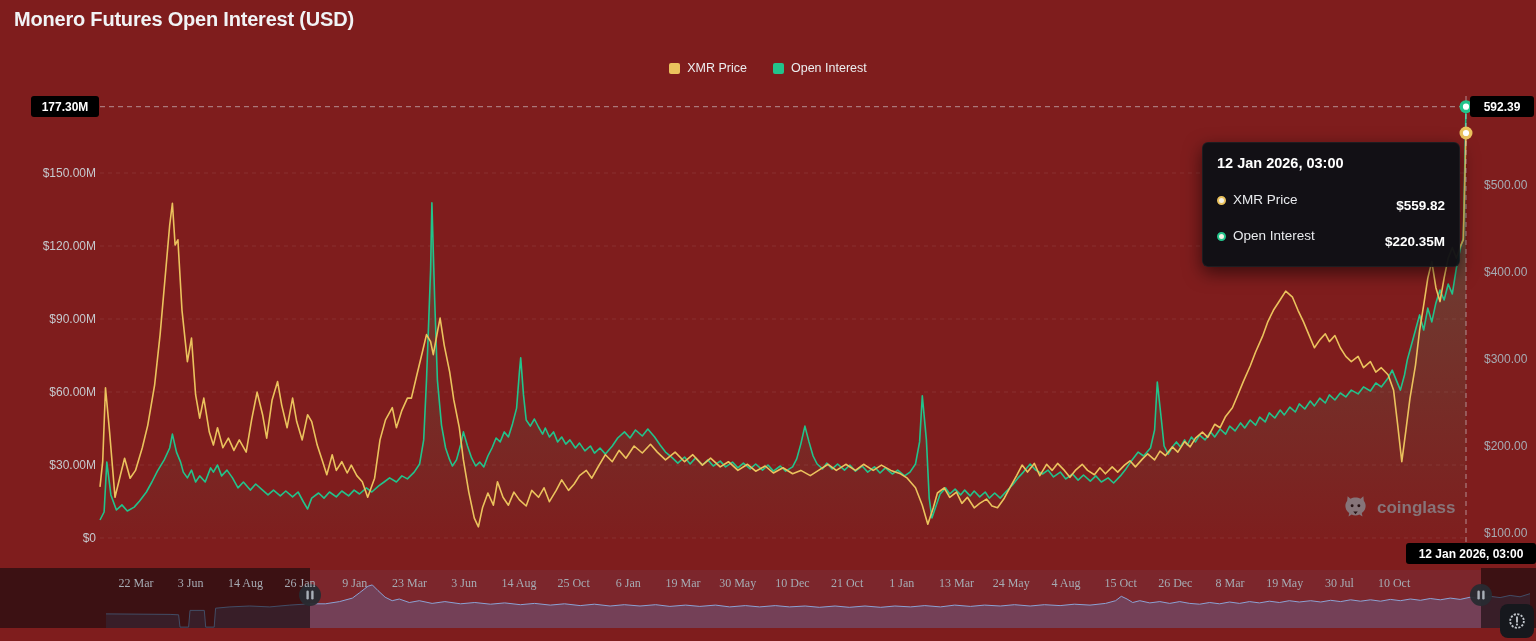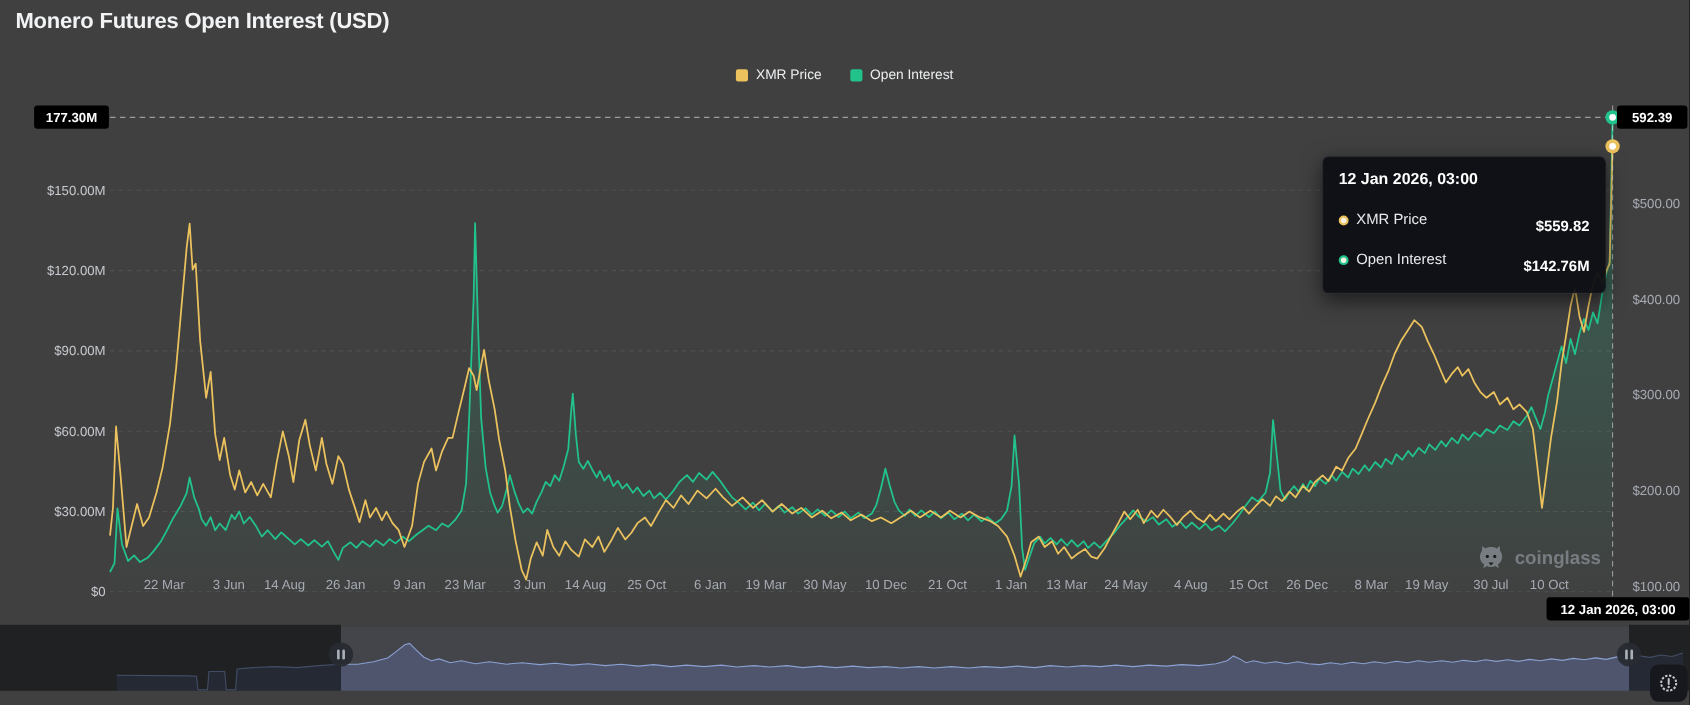--- a/index.html
+++ b/index.html
@@ -1,26 +1,26 @@
 <!DOCTYPE html>
 <html><head>
 <meta charset="utf-8">
 <style>
   html,body{margin:0;padding:0;background:#0b0d11;}
-  .stage{position:relative;width:1536px;height:641px;background:#404040;overflow:hidden;
+  .stage{position:relative;width:1536px;height:641px;background:#7f1d1d;overflow:hidden;
          font-family:"Liberation Sans",sans-serif;color:#e8eaed;}
   .page-title{position:absolute;top:8px;left:14px;font-size:20px;font-weight:700;color:#f1f3f5;letter-spacing:-0.2px;}
   .legend{position:absolute;top:61px;left:0;width:100%;display:flex;justify-content:center;gap:26px;}
   .legend-item{display:flex;align-items:center;gap:7px;font-size:12.5px;color:#eceef0;cursor:pointer;}
   .swatch{width:11px;height:11px;border-radius:2px;display:inline-block;}
   svg.layer{position:absolute;left:0;top:0;}
   .ylab{position:absolute;font-size:12px;line-height:16px;}
   .ylab-l{left:0;width:96px;text-align:right;color:#c6c9ce;}
   .ylab-r{left:1484px;color:#a6abb3;}
-  .xlab{position:absolute;top:524px;width:64px;text-align:right;font-size:12px;color:#a6abb3;}
+  .xlab{position:absolute;top:576px;width:64px;text-align:center;font-size:12px;color:#a6abb3;font-family:Liberation Serif, serif;}
   .pill{position:absolute;background:#000;color:#fff;font-size:12px;font-weight:700;border-radius:3px;
         display:flex;align-items:center;justify-content:center;}
   .pill-left{left:31px;top:96px;width:68px;height:21px;}
   .pill-right{left:1470px;top:96px;width:64px;height:21px;}
   .pill-date{left:1406px;top:543px;width:130px;height:21px;font-size:12px;}
   .tooltip{position:absolute;left:1202px;top:142px;width:258px;box-sizing:border-box;
            background:rgba(14,16,21,0.96);border:1px solid rgba(255,255,255,0.05);border-radius:6px;
            padding:12px 14px 12px 14px;box-shadow:0 6px 18px rgba(0,0,0,0.55);}
   .tt-title{font-size:14.5px;font-weight:700;color:#fff;margin-bottom:11px;}
   .tt-row{display:flex;align-items:center;font-size:13.5px;line-height:24px;color:#e8eaed;}
@@ -147,21 +147,21 @@
   <div class="tooltip">
     <div class="tt-title">12 Jan 2026, 03:00</div>
     <div class="tt-row">
       <span class="tt-dot" id="ttd0" style="border-color: rgb(235, 194, 93);"></span>
       <span>XMR Price</span>
       <span class="tt-val">$559.82</span>
     </div>
     <div class="tt-row">
       <span class="tt-dot" id="ttd1" style="border-color: rgb(34, 195, 139);"></span>
       <span>Open Interest</span>
-      <span class="tt-val">$142.76M</span>
+      <span class="tt-val">$220.35M</span>
     </div>
   </div>
 
   <div class="gear-btn">
     <svg width="20" height="20" viewBox="0 0 24 24">
       <circle cx="12" cy="12" r="8.2" fill="none" stroke="#c2c7cd" stroke-width="2.2" stroke-dasharray="2.6 1.7"></circle>
       <line x1="12" y1="7.5" x2="12" y2="13" stroke="#c2c7cd" stroke-width="2.2" stroke-linecap="round"></line>
       <circle cx="12" cy="16.3" r="1.3" fill="#c2c7cd"></circle>
     </svg>
   </div>

